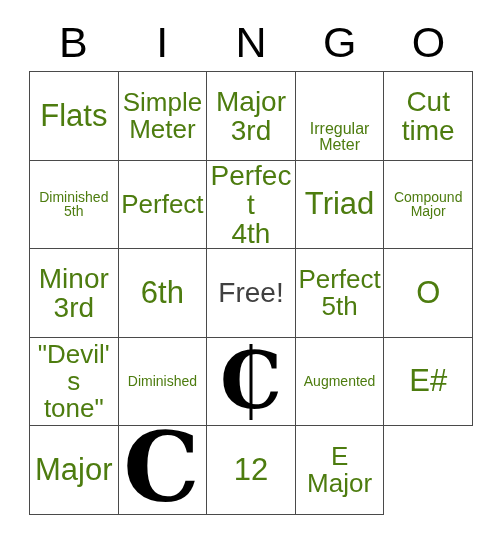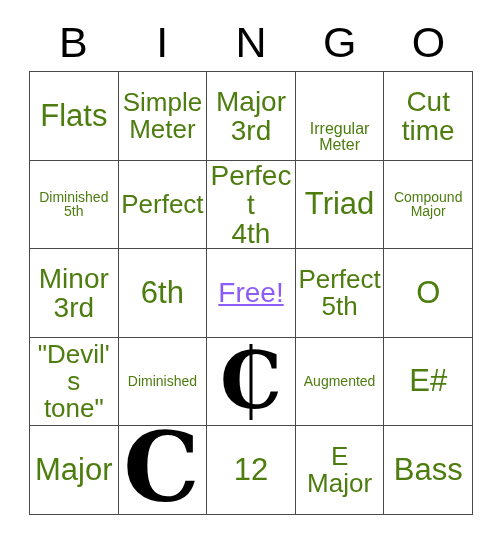--- a/index.html
+++ b/index.html
@@ -76,21 +76,21 @@
     white-space: pre-line;
     font-family: "Liberation Sans", sans-serif;
     color: #4d7c0f;
   }
   
   .sz-xl .cell-text { font-size: 31px; }
   .sz-lg .cell-text { font-size: 28px; }
   .sz-md .cell-text { font-size: 26px; }
   .sz-sm .cell-text { font-size: 16px; margin-top: 43px; }
   .sz-xs .cell-text { font-size: 14px; }
-  .free .cell-text { color: #8b5cf6; font-size: 28px; text-decoration: underline; }
+  .free .cell-text { color: #404040; font-size: 28px; }
   .sym-wrap {
     position: relative;
     width: 100%;
     height: 100%;
     display: flex;
     align-items: center;
     justify-content: center;
   }
   .sym-glyph {
     font-family: "DejaVu Serif", "Liberation Serif", serif;
@@ -211,18 +211,15 @@
         <span class="sym-glyph">C</span>
       </span>
     </div>
     <div class="cell sz-xl">
         <span class="cell-text">12</span>
       </div>
     <div class="cell sz-md">
         <span class="cell-text">E
 Major</span>
       </div>
-    <div class="cell sz-xl">
-        <span class="cell-text">Bass</span>
-      </div>
   </div>
 
 </div>
 
 </body></html>

